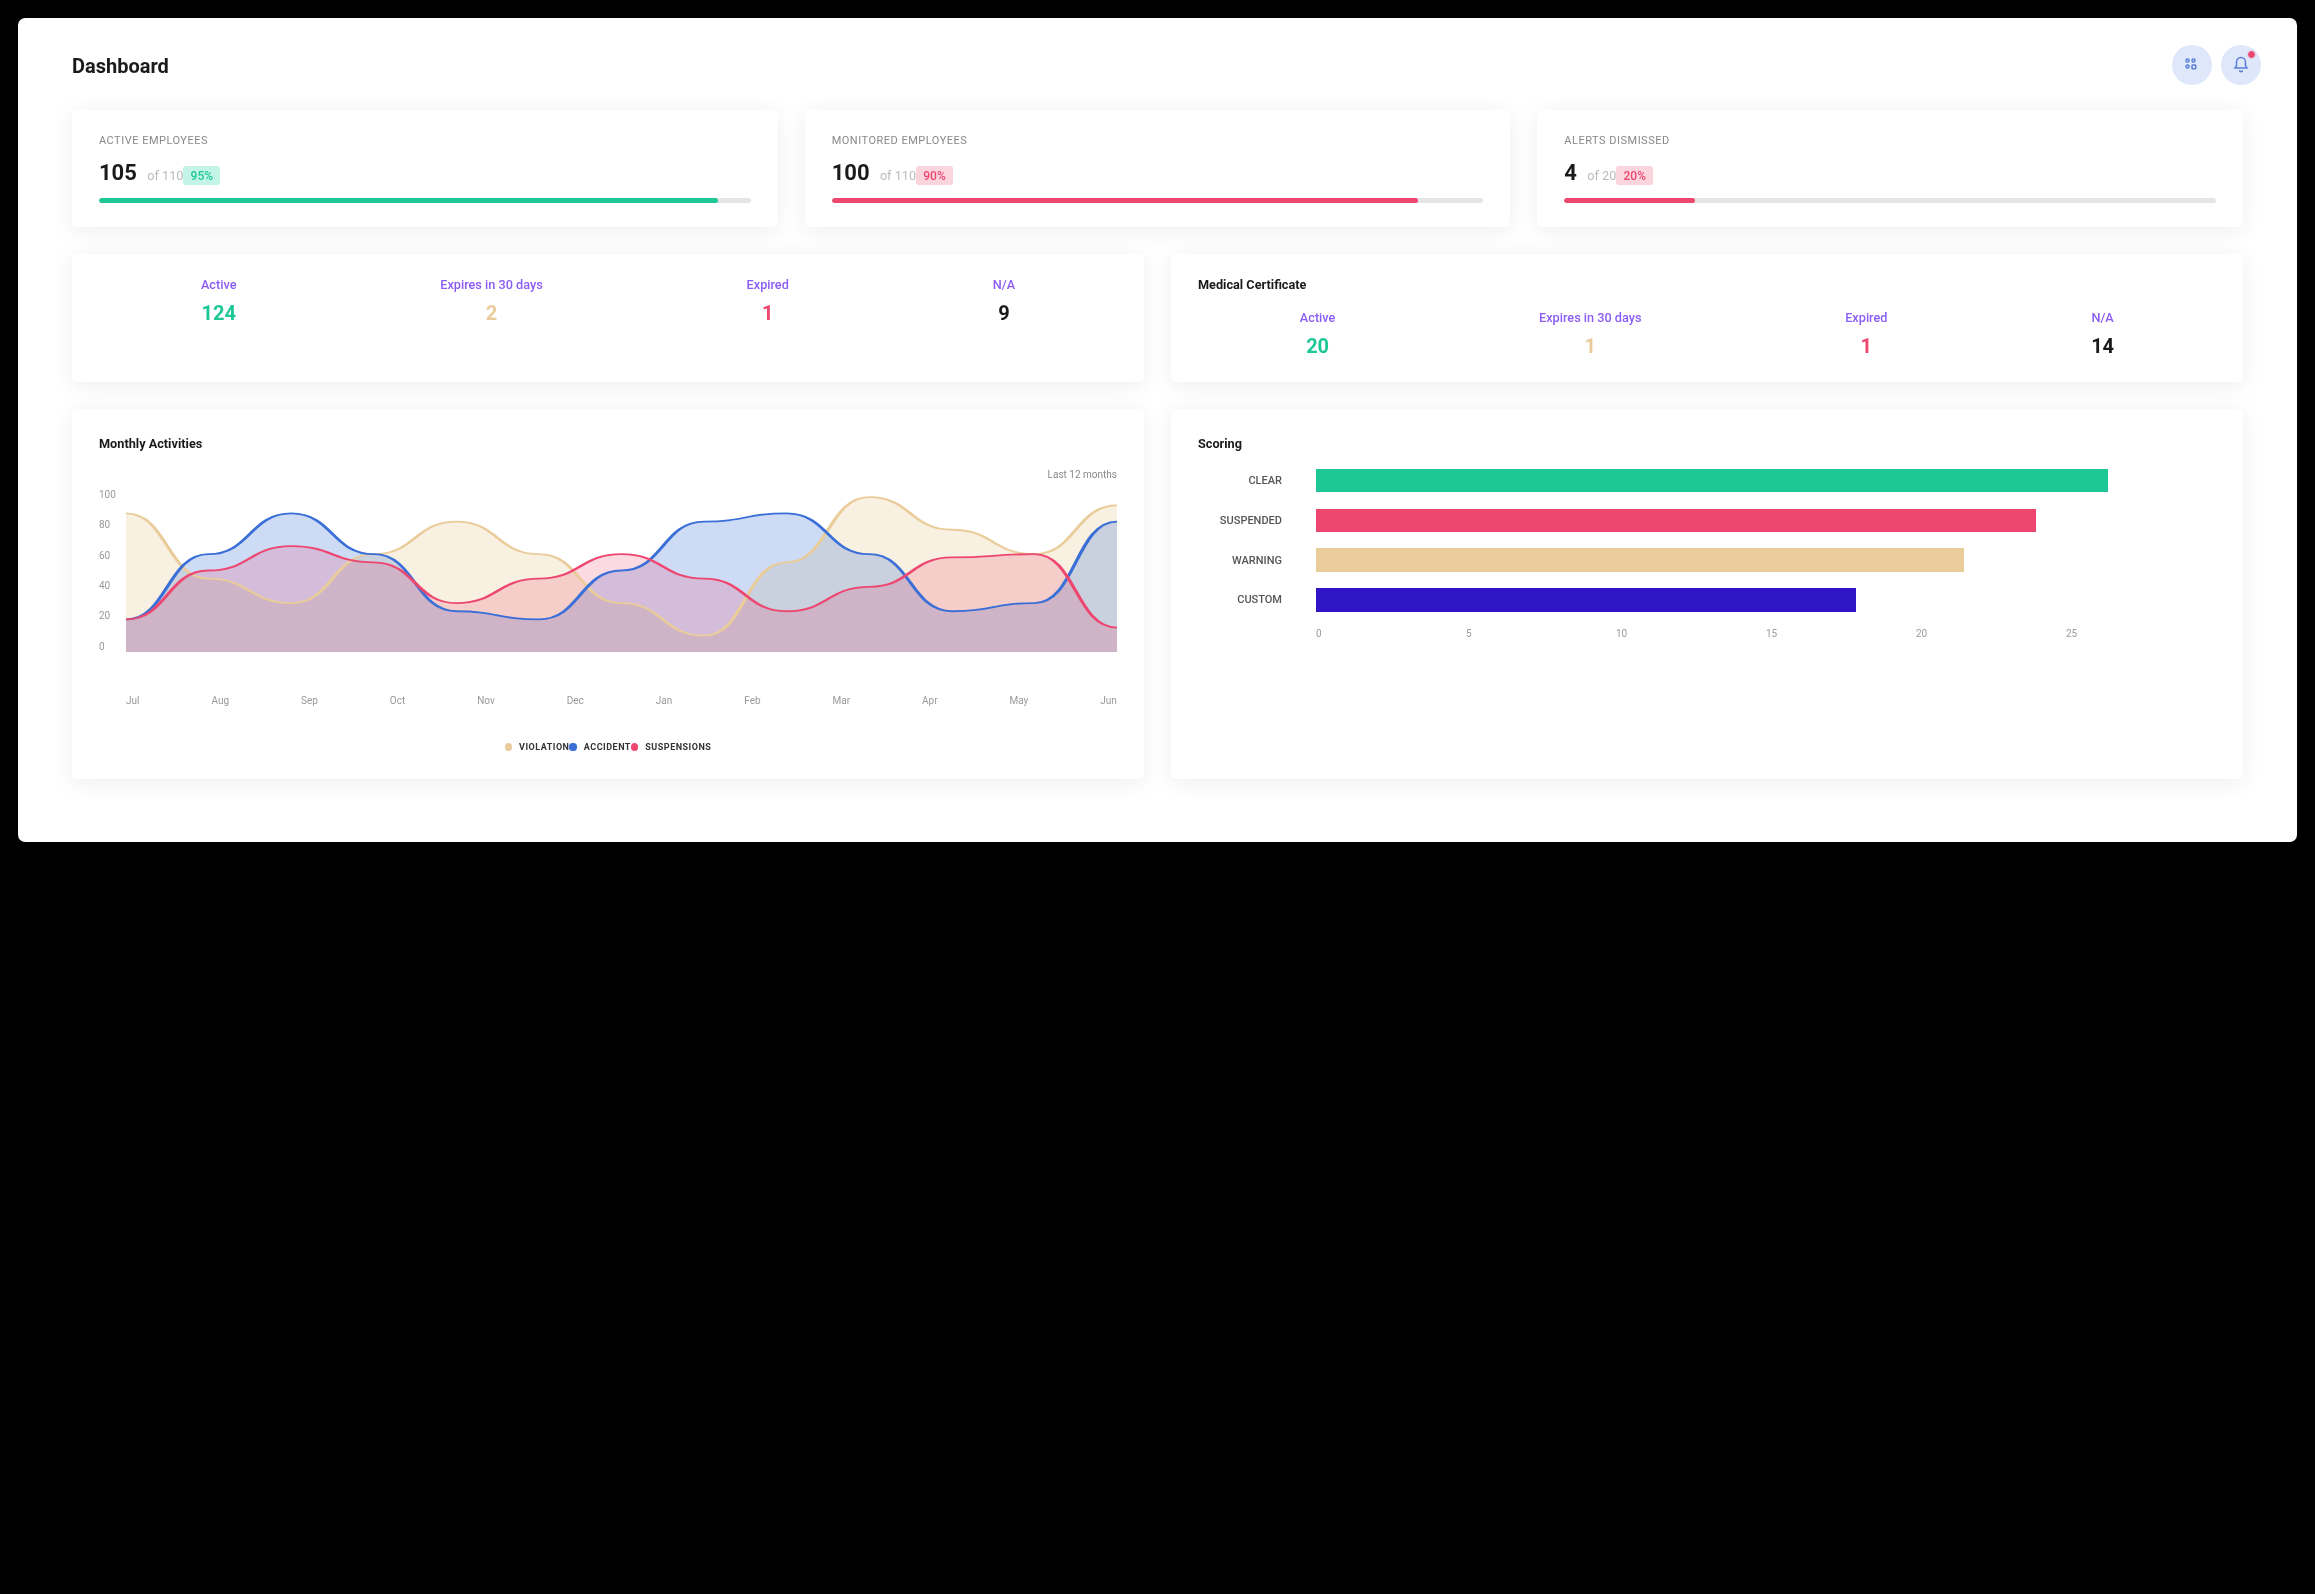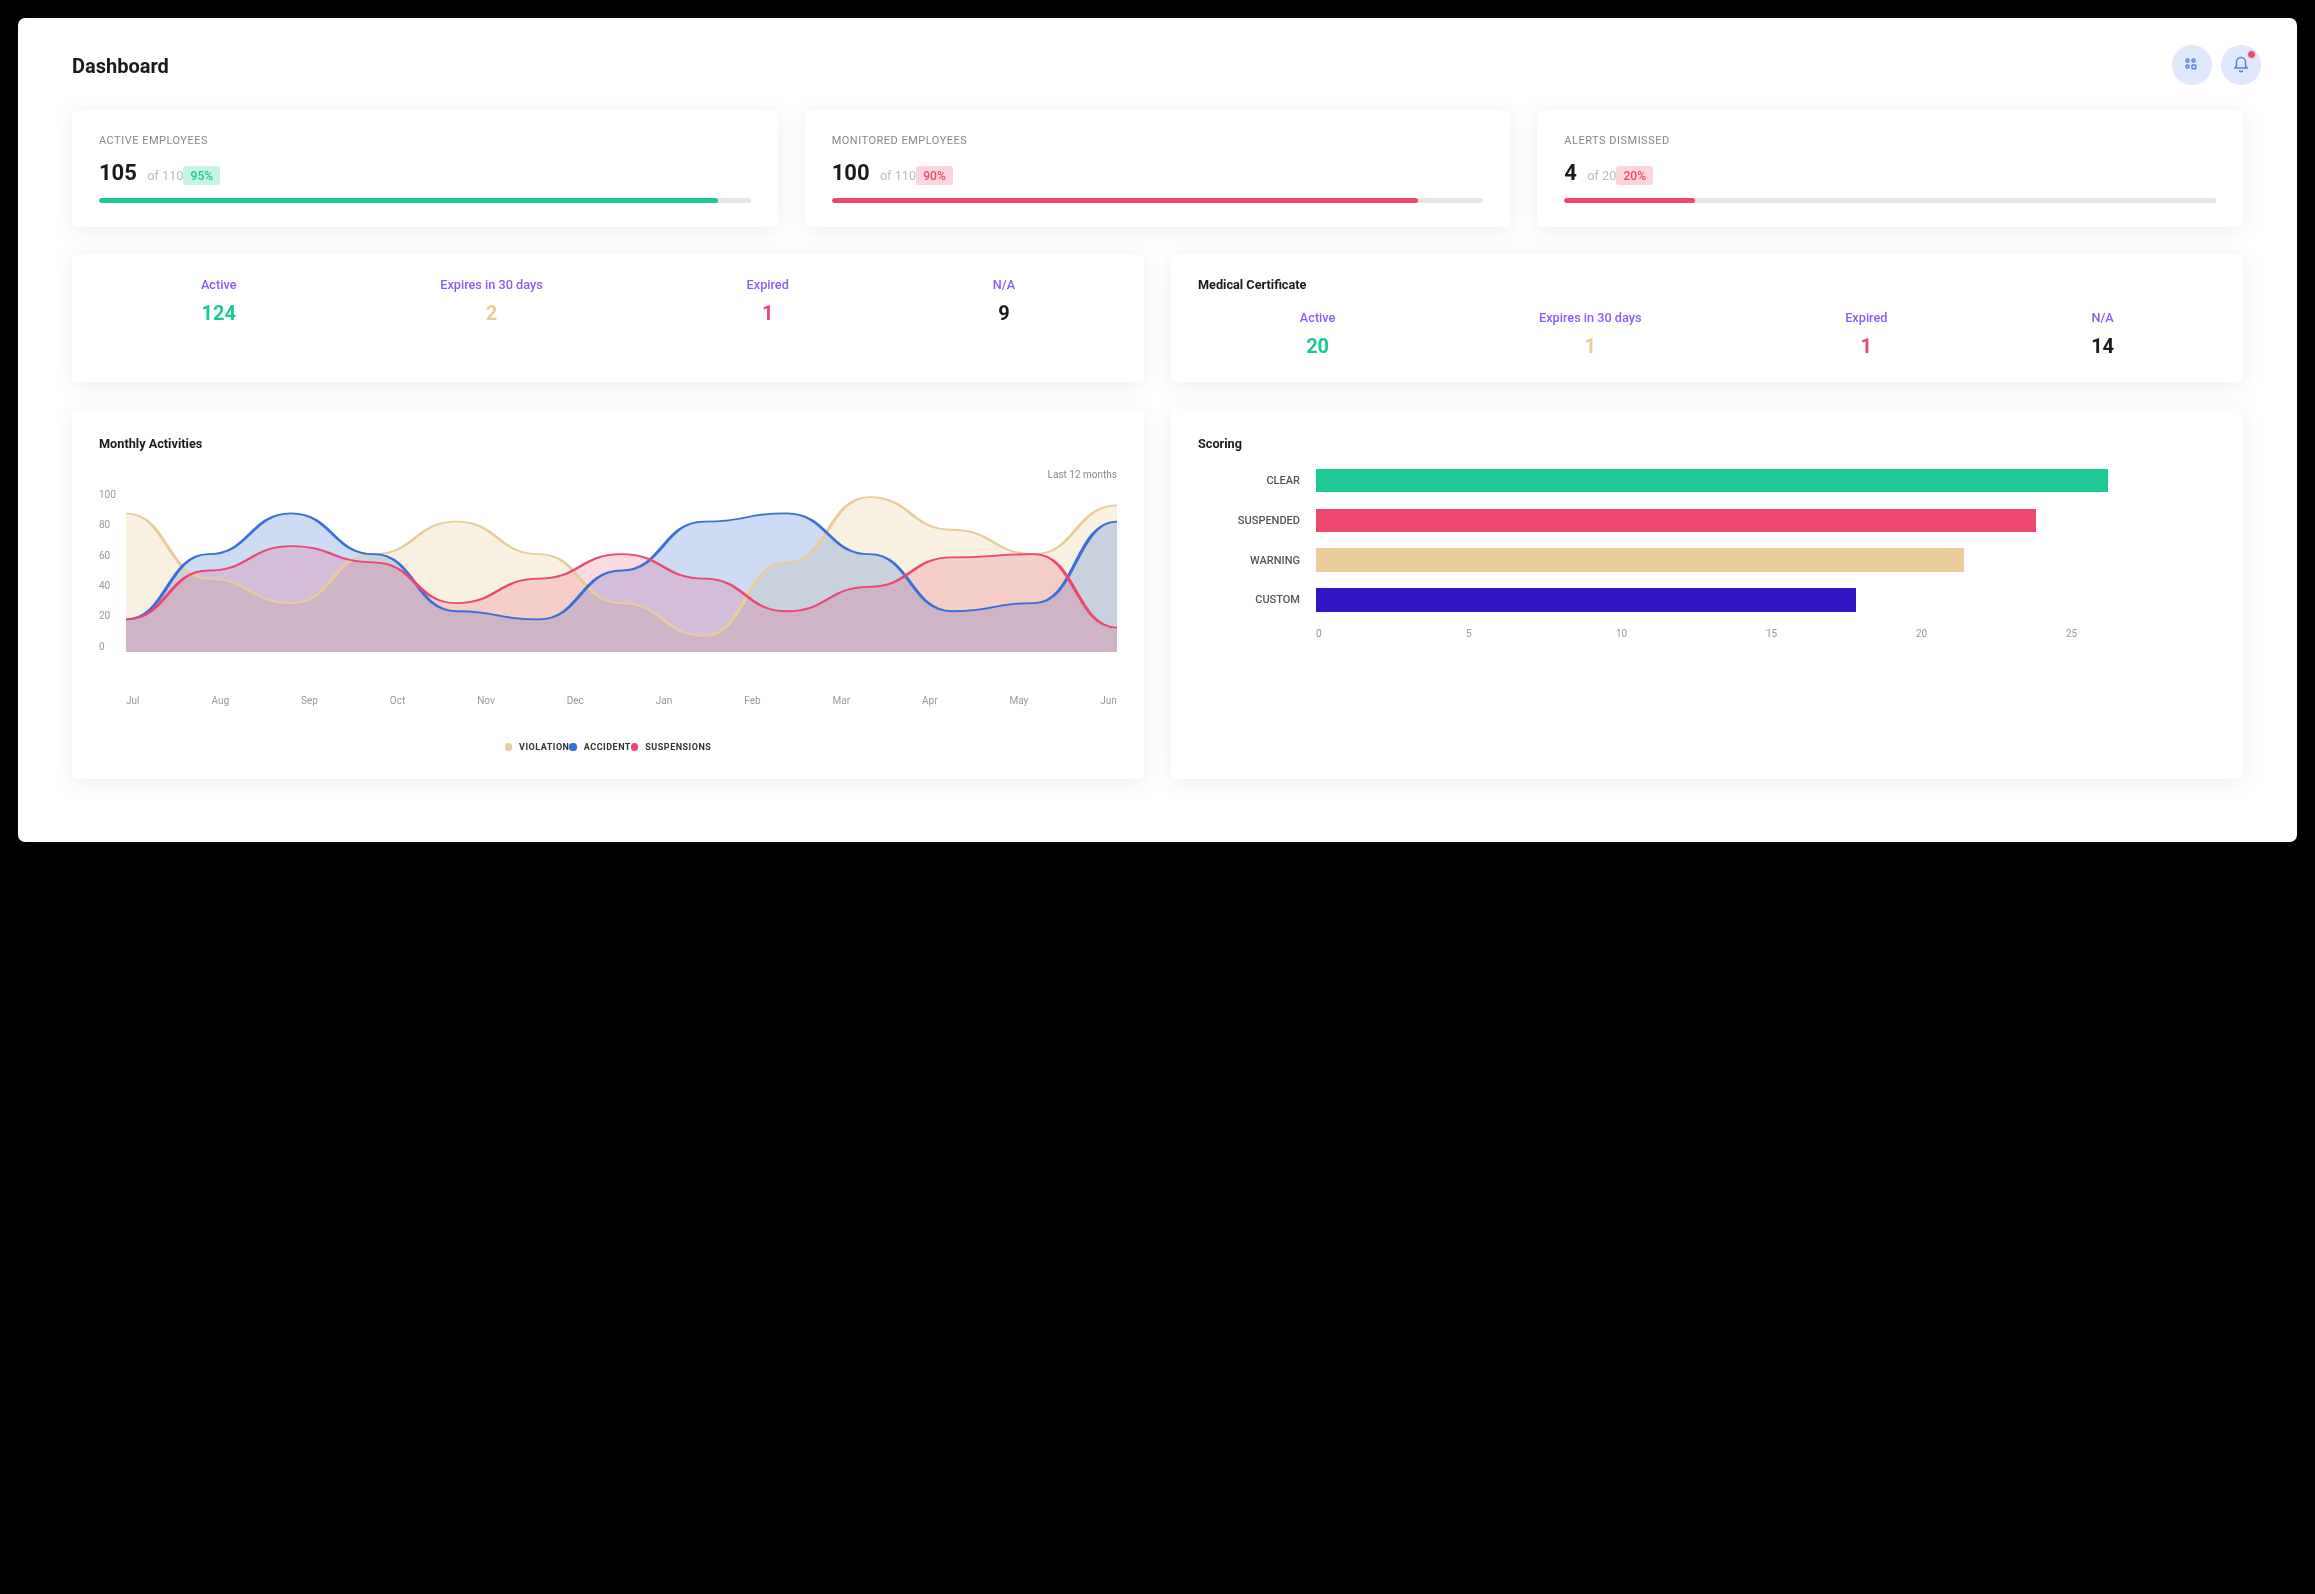--- a/index.html
+++ b/index.html
@@ -37,21 +37,21 @@
 .y-axis{position:absolute;left:-27px;top:0;height:163px;display:flex;flex-direction:column;justify-content:space-between;font-size:10px;color:#999}
 .x-axis{display:flex;justify-content:space-between;font-size:10px;color:#999;margin-top:7.2px;margin-left:27px}
 .legend{display:flex;justify-content:center;margin-top:36px;font-size:9px;font-weight:700;letter-spacing:0.5px}
 .legend-item{display:flex;align-items:center;gap:7.2px;color:#333}
 .dot{width:7.2px;height:7.2px;border-radius:50%}
 .dot.tan{background:#e9cc9a}
 .dot.blue{background:#3b6fd8}
 .dot.pink{background:#ed4770}
 .bar-chart{margin-top:18px}
 .bar-row{display:flex;align-items:center;margin-bottom:16.3px}
-.bar-label{width:118px;text-align:right;padding-right:16px;font-size:11px;color:#555;font-weight:500}
+.bar-label{width:118px;text-align:right;padding-right:34px;font-size:11px;color:#555;font-weight:500}
 .bar-track{flex:1}
 .bar-fill{height:23.5px}
 .bar-fill.teal{background:#1ec896}
 .bar-fill.pink{background:#ed4770}
 .bar-fill.tan{background:#e9cc9a}
 .bar-fill.blue{background:#3016c4}
 .bar-x-axis{display:flex;margin-left:118px;font-size:10px;color:#999;margin-top:9px}
 .bar-x-axis span{flex:1;text-align:left}
 svg.line-svg{width:100%;height:163px}
 </style>

